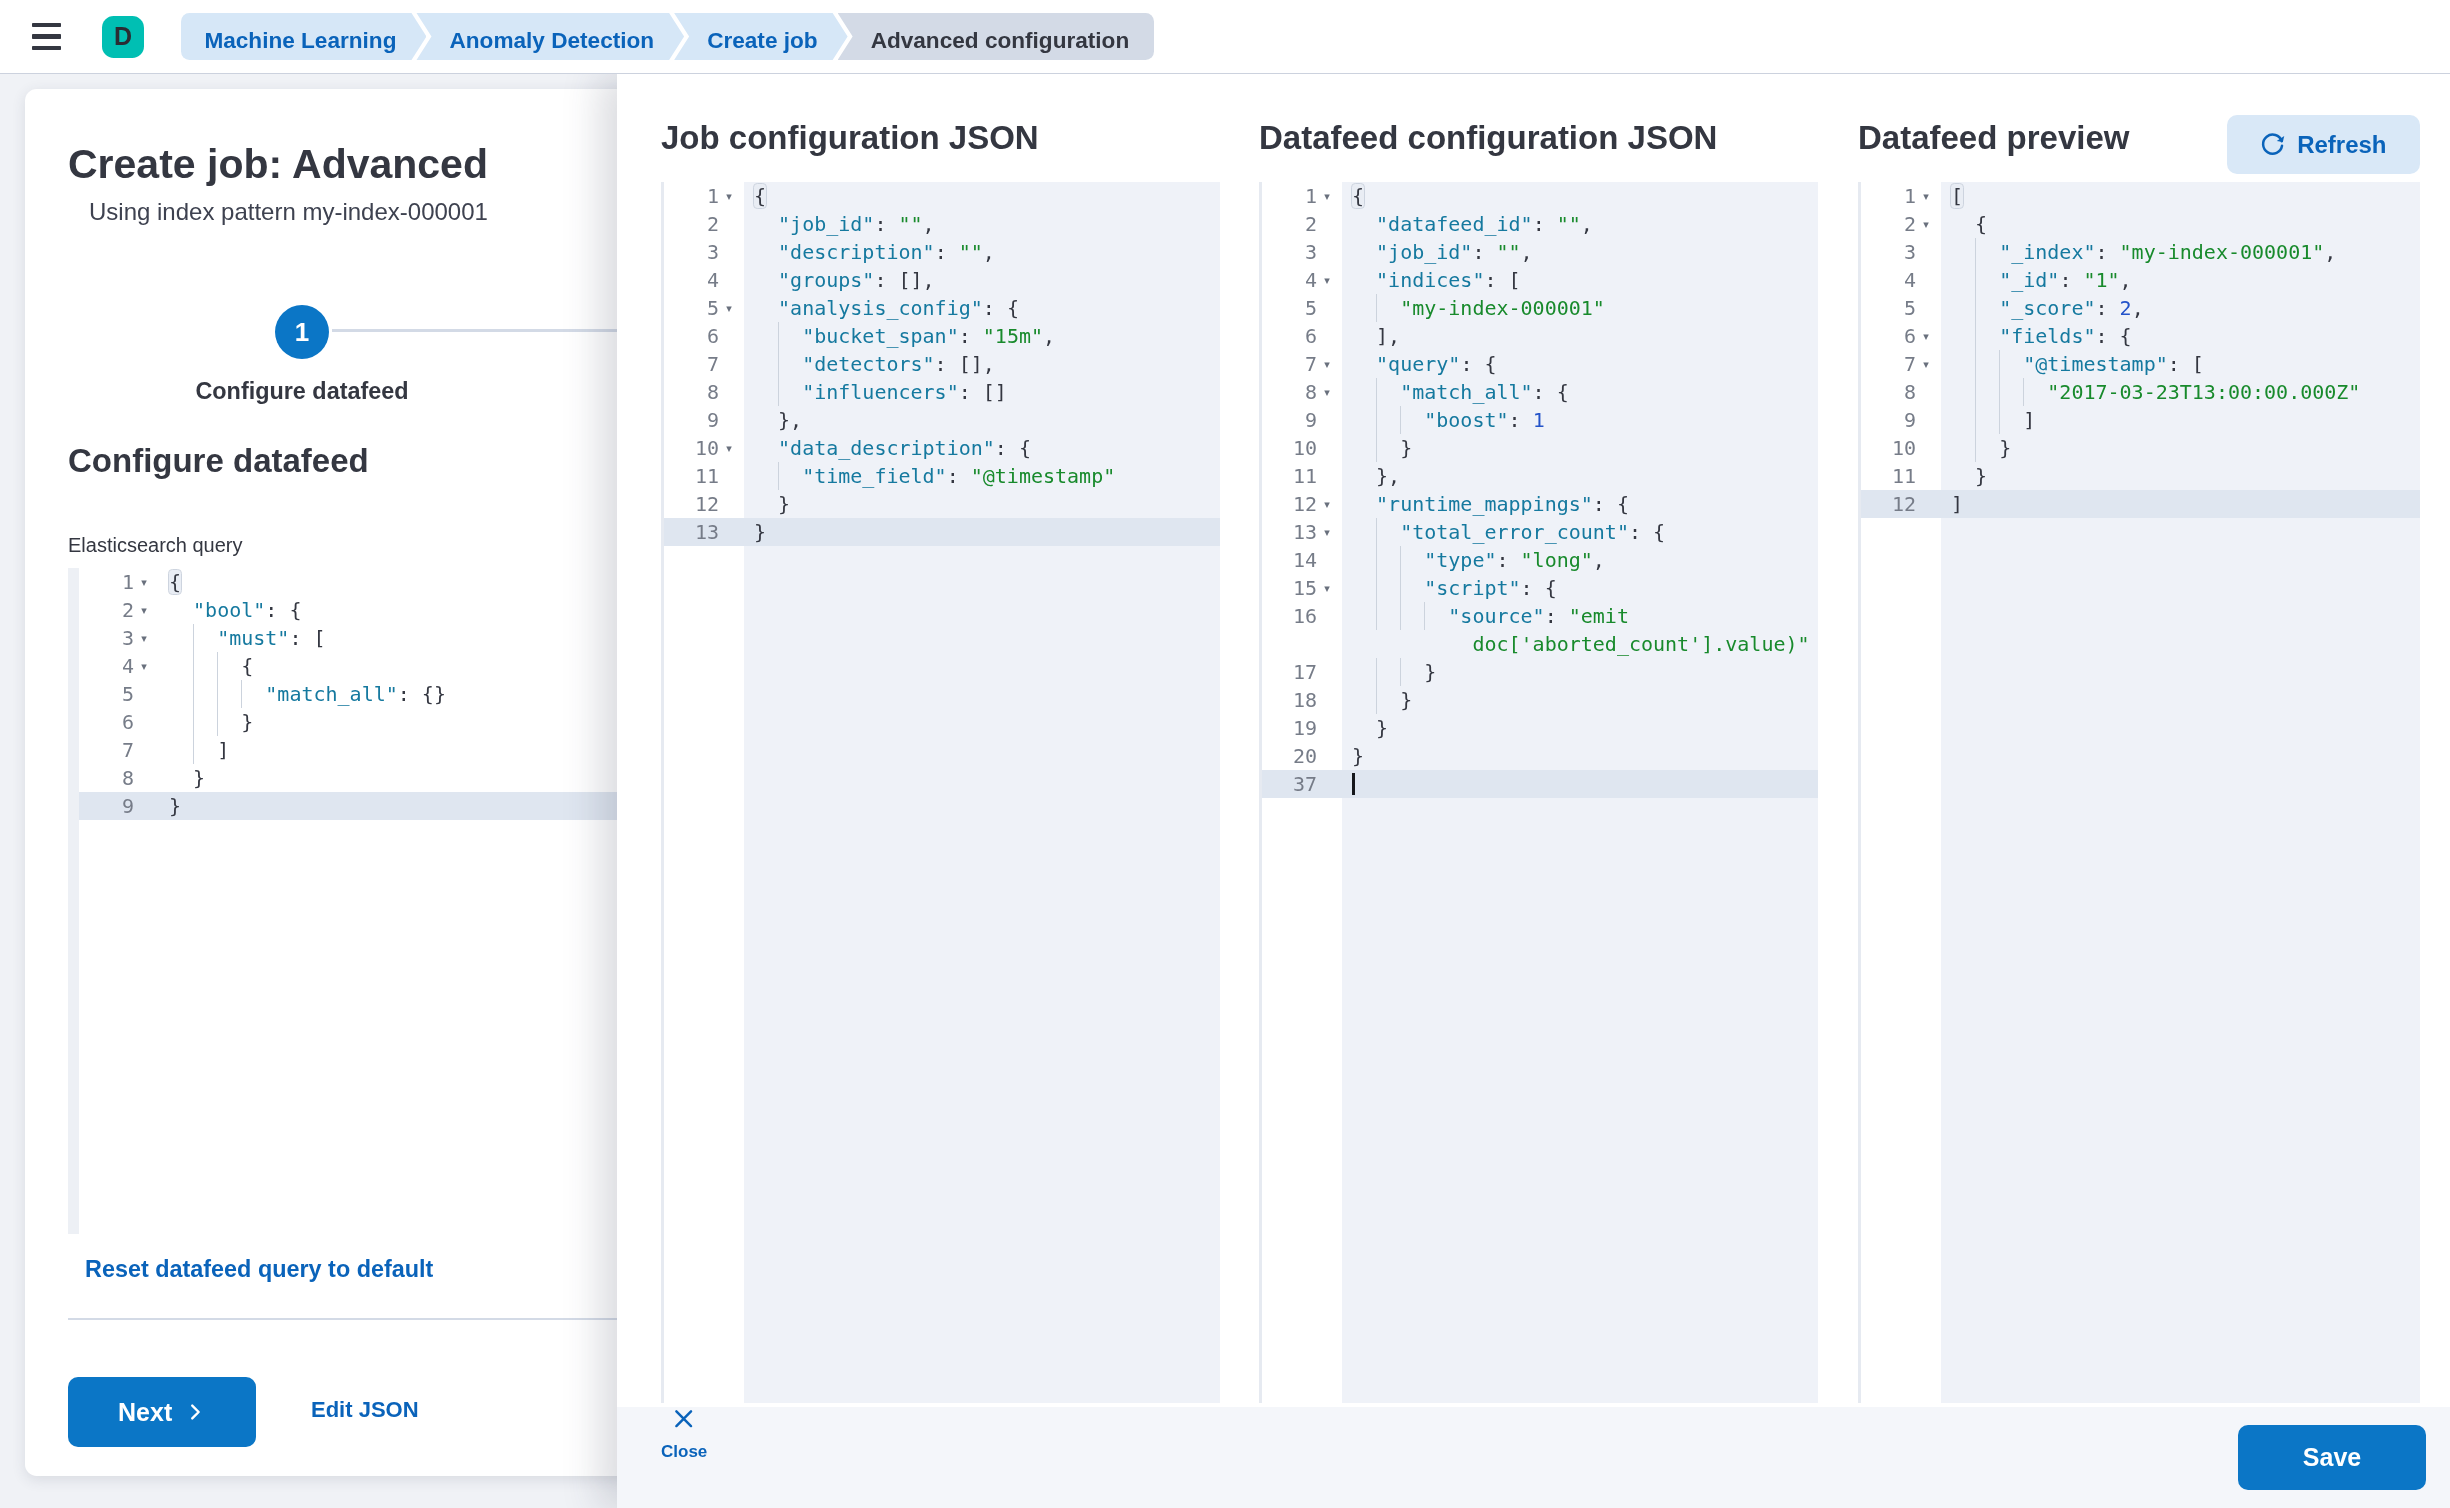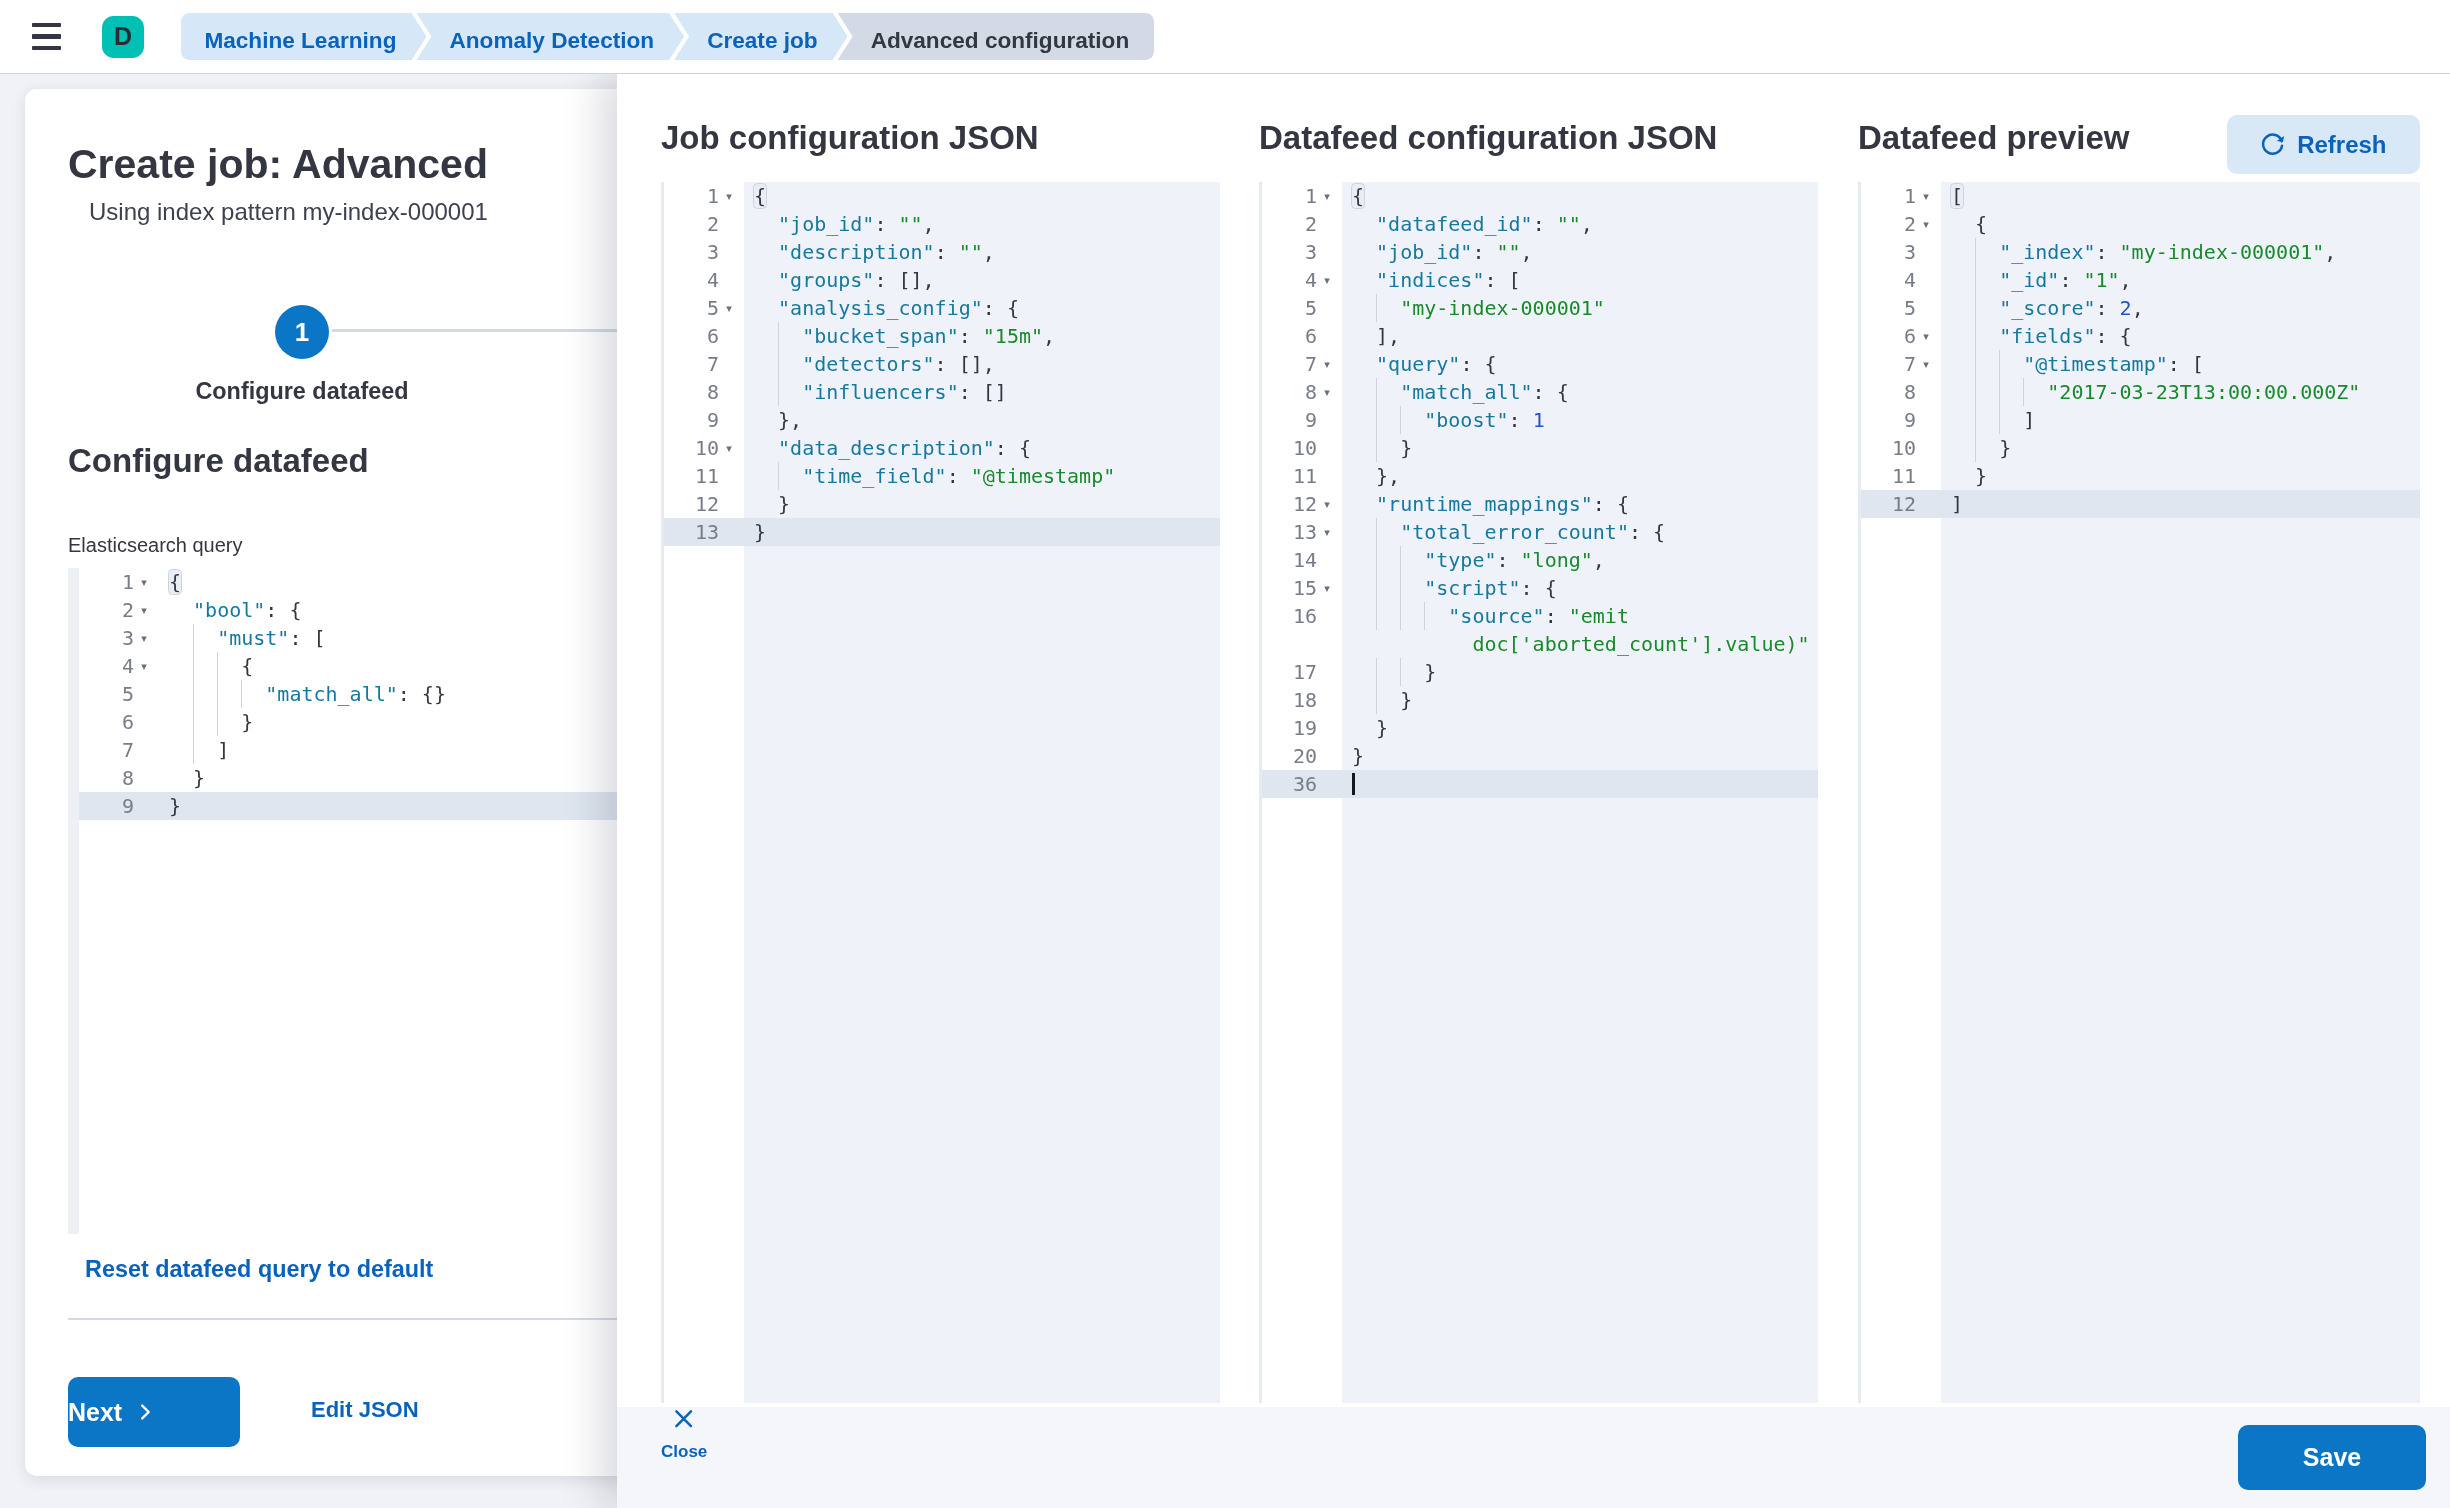--- a/index.html
+++ b/index.html
@@ -43,22 +43,22 @@
   .step-circle{position:absolute;left:275px;top:305px;width:54px;height:54px;border-radius:50%;
     background:var(--primary);color:#fff;font-size:26px;font-weight:700;
     display:flex;align-items:center;justify-content:center;z-index:3;cursor:pointer;}
   .step-label{position:absolute;left:118px;top:378px;width:368px;text-align:center;
     font-size:23.4px;font-weight:700;z-index:2;}
   .section-heading{position:absolute;left:68px;top:442px;font-size:33px;font-weight:700;z-index:2;}
   .field-label{position:absolute;left:68px;top:534px;font-size:20px;font-weight:400;z-index:2;}
   .reset-link{position:absolute;left:85px;top:1256px;font-size:23.4px;font-weight:700;
     color:var(--link);cursor:pointer;z-index:2;}
   .divider{position:absolute;left:68px;top:1318px;width:566px;height:1.7px;background:var(--border);z-index:2;}
-  .next-btn{position:absolute;left:68px;top:1377px;width:172px;height:70px;border-radius:10px;
-    background:var(--primary);color:#fff;display:flex;align-items:center;
+  .next-btn{position:absolute;left:68px;top:1377px;width:188px;height:70px;border-radius:10px;
+    background:var(--primary);color:#fff;display:flex;align-items:center;justify-content:center;
     gap:11.7px;font-size:25px;font-weight:700;cursor:pointer;z-index:2;}
   .edit-json{position:absolute;left:311px;top:1397px;font-size:22px;font-weight:700;
     color:var(--link);cursor:pointer;z-index:2;}
 
   
   .flyout{position:absolute;left:617px;top:74px;right:0;bottom:0;background:#fff;z-index:10;
     box-shadow:-16.7px 0 37px rgba(50,57,80,.18);}
   .col-title{position:absolute;top:45px;font-size:33px;font-weight:700;}
   .refresh-btn{position:absolute;left:1610px;top:41px;width:193px;height:59px;border-radius:10px;
     background:#d9e8f7;color:var(--link);display:flex;align-items:center;justify-content:center;
@@ -458,21 +458,21 @@
         </div>
         <div class="ed-row">
           <div class="gutter">
             <span class="num">20</span>
             <span class="fold"></span>
           </div>
           <div class="code"><span class="tk pn">}</span></div>
         </div>
         <div class="ed-row active">
           <div class="gutter">
-            <span class="num">36</span>
+            <span class="num">37</span>
             <span class="fold"></span>
           </div>
           <div class="code"><span class="cursor"></span></div>
         </div>
         <div class="ed-row fill">
           <div class="gutter"></div>
           <div class="code"></div>
         </div>
       </div>
     <div class="editor flyout-ed" style="left:1241px;top:108px;width:562px;height:1221px;">

